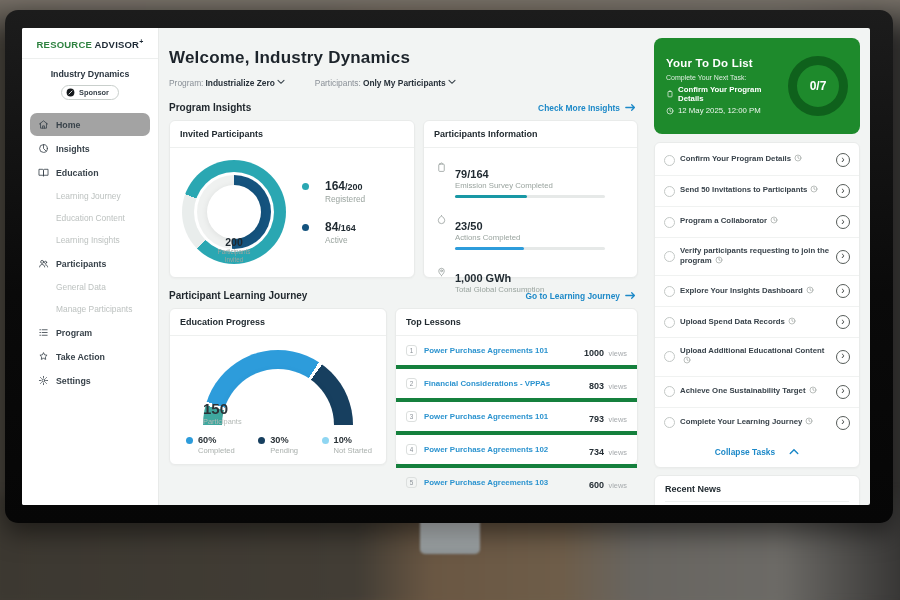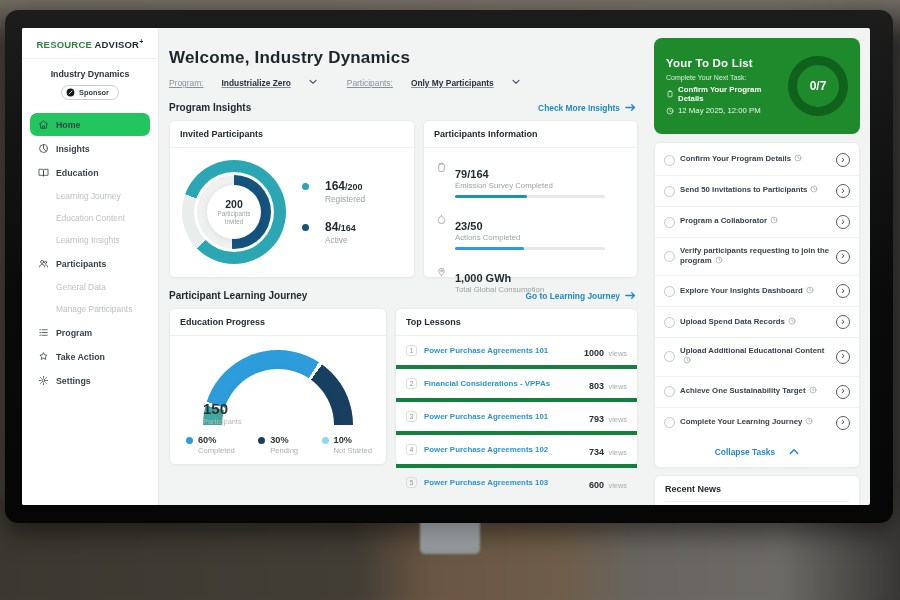--- a/index.html
+++ b/index.html
@@ -42,46 +42,46 @@
   .logo-adv { color:#1E2A35; }
   .logo-plus { color:#1E2A35; font-size:7px; vertical-align:super; }
   .side-div { border-top:1px solid #EDEFEE; margin:8px -8px 0; }
   .org { text-align:center; font-size:8.8px; font-weight:bold; color:#2b3640; margin-top:10px; }
   .badge { margin:6px auto 0; width:fit-content; border:1px solid #c9cfcc; border-radius:10px; padding:2px 9px 2px 4px;
            font-size:7.4px; font-weight:bold; color:#39434b; display:flex; gap:4px; align-items:center; background:#fff; }
   .badge-ico { width:9px; height:9px; }
   nav { margin-top:13px; }
   .nav-item { display:flex; align-items:center; gap:7px; font-size:8.8px; font-weight:bold; color:#39434b;
               padding:6px 8px; border-radius:7px; margin:1px 0; cursor:pointer; }
-  .nav-item.active { background:#22c55e; }
+  .nav-item.active { background:#a3a3a3; }
   .nav-item svg { width:11px; height:11px; flex:none; }
   .nav-sub { font-size:8.4px; color:#BDC2C0; padding:6px 8px 6px 26px; cursor:pointer; }
   
   .main { width:491px; flex:none; padding:12px 12px 0 10px; }
   h1 { font-size:17px; margin:8px 0 10px; color:#1d242b; letter-spacing:.2px; }
   .filters { display:flex; gap:30px; align-items:center; font-size:8.4px; color:#8a9097; margin-bottom:14px; }
-  .f-group { display:flex; align-items:flex-start; gap:18px; cursor:pointer;text-decoration:underline; }
+  .f-group { display:flex; align-items:flex-start; gap:2px; cursor:pointer; }
   .f-value { font-weight:bold; color:#273039; }
   .chev { width:8px; height:8px; }
   .sec-row { display:flex; justify-content:space-between; align-items:center; margin:8px 2px 7px 0; }
   .sec-title { font-size:10px; font-weight:bold; color:#1f262c; }
   .sec-link { font-size:8.4px; font-weight:bold; color:#1D89C8; display:flex; align-items:center; gap:5px; cursor:pointer; }
   .sec-link svg { width:11px; height:9px; }
   .cards-row { display:flex; gap:8px; }
   .card { background:#fff; border:1px solid #E9EBEA; border-radius:6px; box-shadow:0 1px 2px rgba(0,0,0,.03); }
   .card-title { font-size:9px; font-weight:bold; color:#222b31; padding:8px 10px; border-bottom:1px solid #EEF0EF; }
   
   .card-invited { width:246px; height:158px; }
   .inv-body { display:flex; align-items:center; gap:16px; padding:12px 8px 8px 12px; }
   .donut { width:104px; height:104px; position:relative; flex:none; }
   .ring-outer { width:104px; height:104px; border-radius:50%; }
   .ring-gap { position:absolute; inset:12px; border-radius:50%; background:#fff; }
   .ring-inner { position:absolute; inset:3px; border-radius:50%; }
   .ring-hole { position:absolute; inset:10px; border-radius:50%; background:#fff; box-shadow:0 1px 6px rgba(0,0,0,.08); }
-  .donut-center { position:absolute; inset:0; display:flex; flex-direction:column; align-items:center; justify-content:center; text-align:center; }
+  .donut-center { position:absolute; inset:0; display:flex; flex-direction:column; align-items:center; justify-content:flex-end; text-align:center; }
   .dc-val { font-size:10.5px; font-weight:bold; color:#1f2930; }
   .dc-lab { font-size:6.3px; color:#9aa49f; line-height:1.3; }
   .inv-legend { display:flex; flex-direction:column; gap:16px; }
   .lg { display:flex; gap:16px; }
   .lg-dot { width:7px; height:7px; border-radius:50%; margin-top:4px; flex:none; }
   .lg-val { font-size:12px; font-weight:bold; color:#1f2930; }
   .lg-den { font-size:9px; }
   .lg-lab { font-size:8.3px; color:#9aa49f; margin-top:1px; }
   
   .card-pinfo { flex:1; height:158px; }

